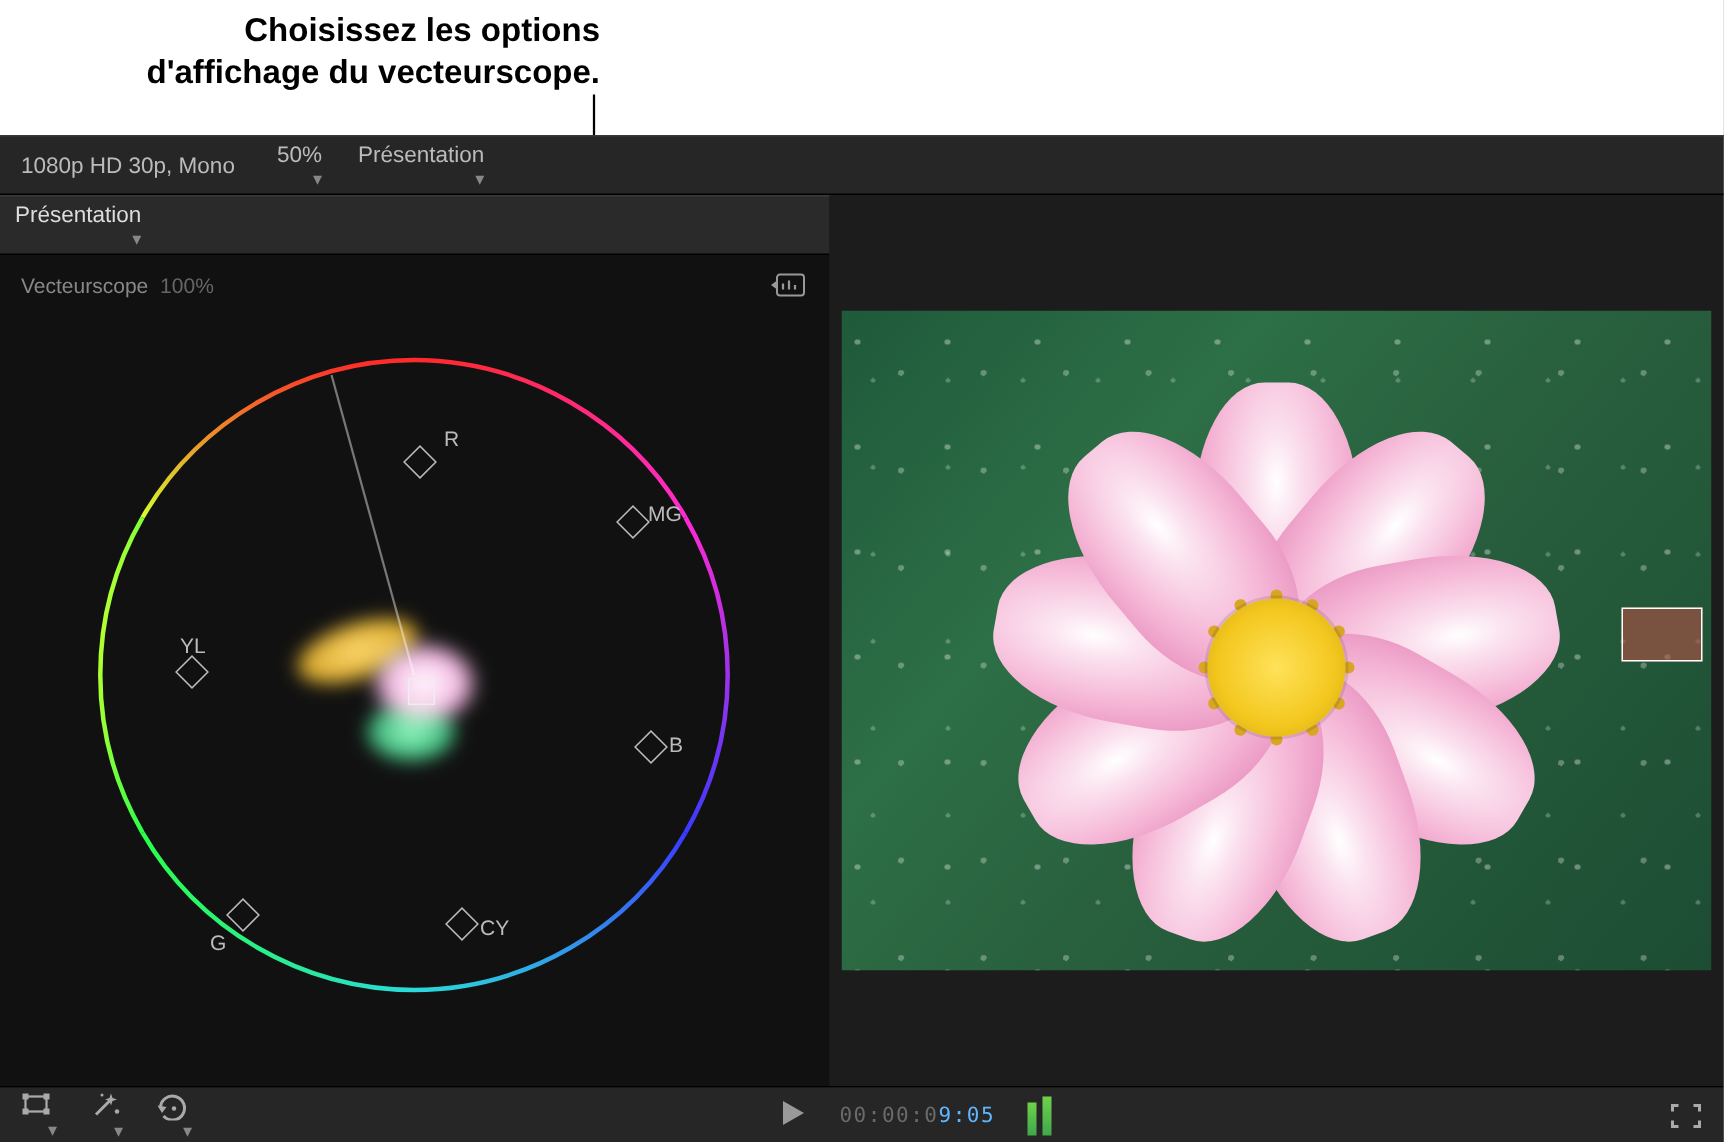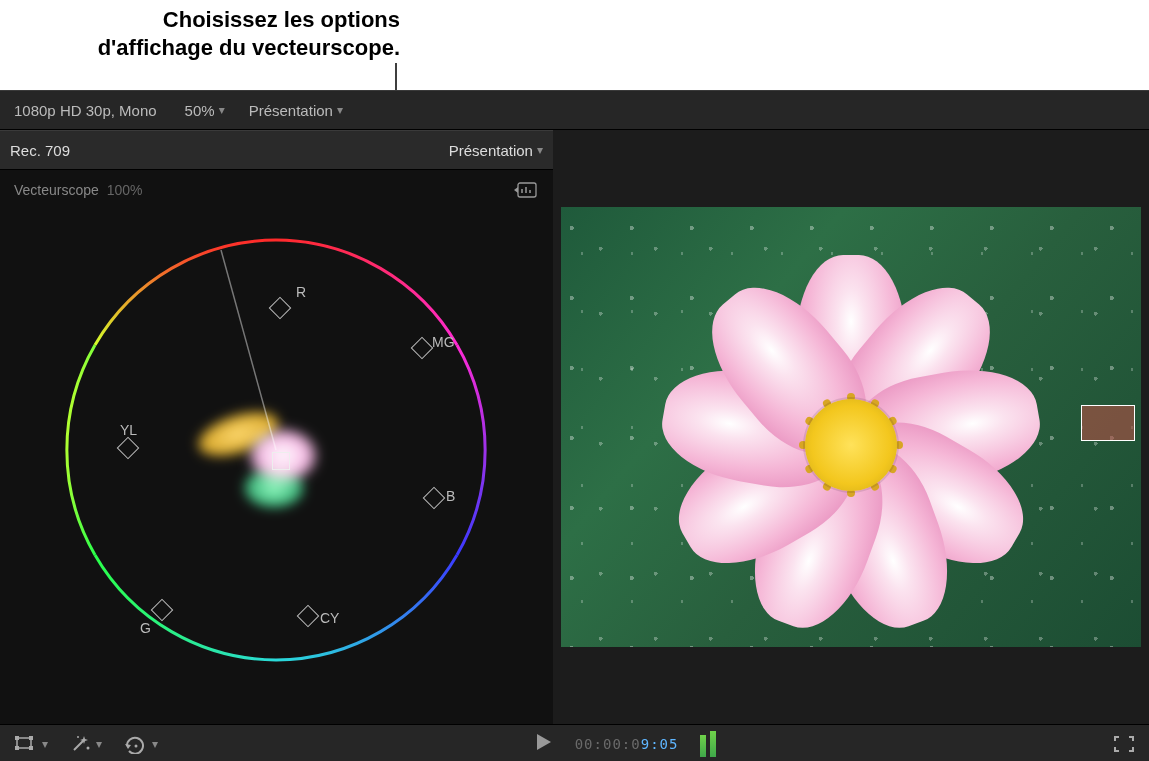--- a/index.html
+++ b/index.html
@@ -4,21 +4,21 @@
 <style>
   html,body{margin:0;padding:0;background:#fff;font-family:-apple-system,Helvetica,Arial,sans-serif;color:#ccc;width:1149px;height:761px;overflow:hidden;}
   .annotation{position:absolute;top:6px;left:0;width:400px;text-align:right;color:#000;font-size:22px;line-height:1.25;font-weight:bold;}
   .callout-line{position:absolute;pointer-events:none;}
   .app{position:absolute;top:90px;left:0;width:1149px;height:698px;background:#1a1a1a;}
   .topbar{display:flex;align-items:center;height:38px;background:#262626;border-top:1px solid #3a3a3a;border-bottom:1px solid #000;font-size:15px;color:#bbb;}
   .topbar .left{padding:0 14px;flex:0 0 auto;}
   .topbar .center{flex:1 1 auto;display:flex;align-items:center;justify-content:center;gap:10px;}
   .topbar .right{padding:0 14px;flex:0 0 auto;display:flex;align-items:center;gap:24px;}
   .chev{font-size:12px;color:#888;margin-left:4px;}
-  .dd{display:flex;align-items:center;cursor:pointer;}
+  .dd{display:flex;align-items:flex-end;cursor:pointer;flex-direction:column;}
   .content{display:flex;height:594px;border-bottom:1px solid #000;}
   .scope-col{width:553px;background:#111;display:flex;flex-direction:column;}
   .panel-head{display:flex;align-items:center;height:38px;background:#2a2a2a;border-top:1px solid #3a3a3a;border-bottom:1px solid #000;padding:0 10px;font-size:15px;}
   .panel-head .title{flex:1 1 auto;color:#ddd;}
   .panel-head .dd{color:#ddd;}
   .scope-sub{height:40px;display:flex;align-items:center;justify-content:space-between;padding:0 14px;color:#888;font-size:14px;}
   .scope-area{flex:1 1 auto;position:relative;}
   .preview-col{flex:1 1 auto;background:#1c1c1c;position:relative;display:flex;align-items:center;justify-content:center;}
   .footer{height:38px;background:#262626;display:flex;align-items:center;padding:0 14px;color:#aaa;gap:22px;}
   .footer .spacer{flex:1 1 auto;}
@@ -68,21 +68,20 @@
         <span>Présentation</span>
         <span class="chev">▾</span>
       </span>
     </div>
   </div>
 
   <div class="content">
 
     <div class="scope-col">
       <div class="panel-head">
-        <span class="title">Rec. 709</span>
         <span class="dd">
           <span>Présentation</span>
           <span class="chev">▾</span>
         </span>
       </div>
       <div class="scope-sub">
         <span>
           <span>Vecteurscope</span>
           <span style="color:#666;margin-left:4px">100%</span>
         </span>

